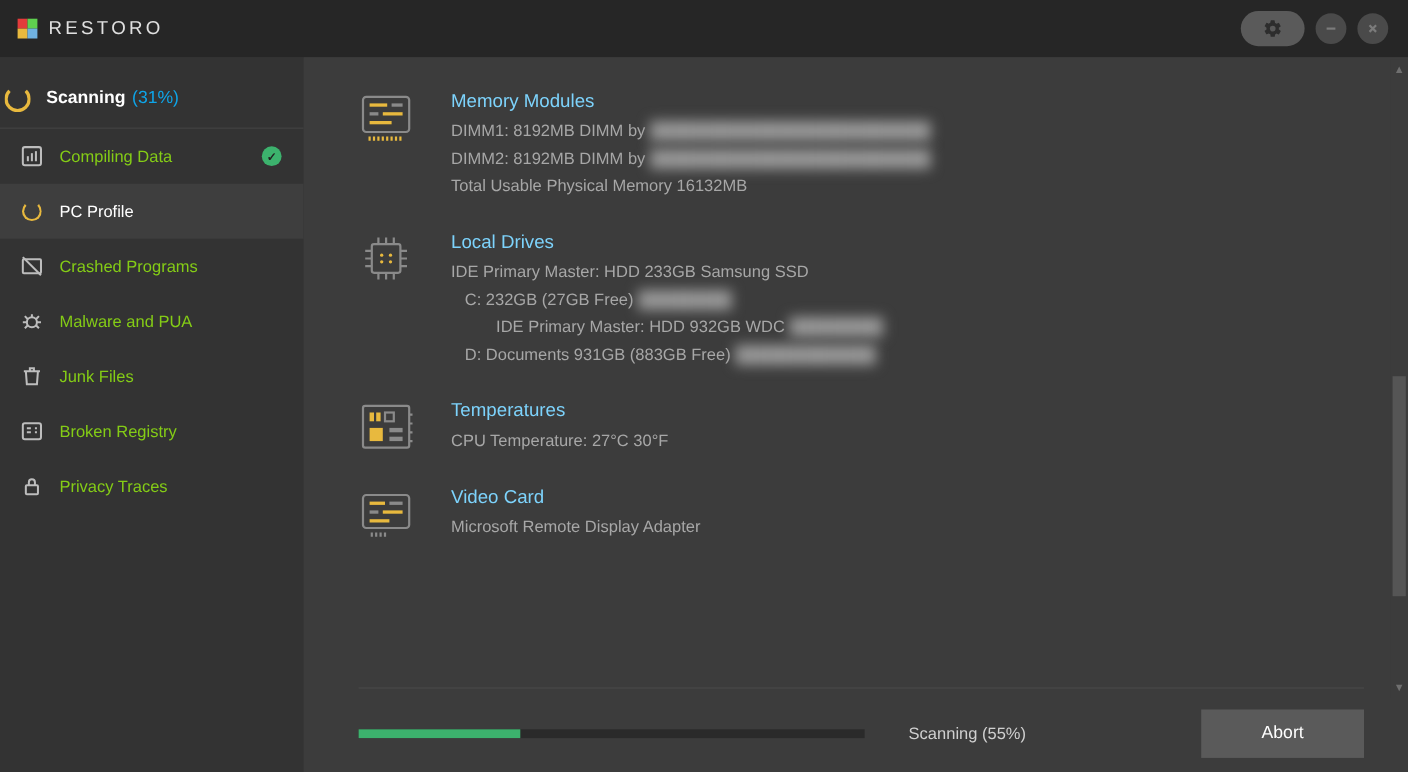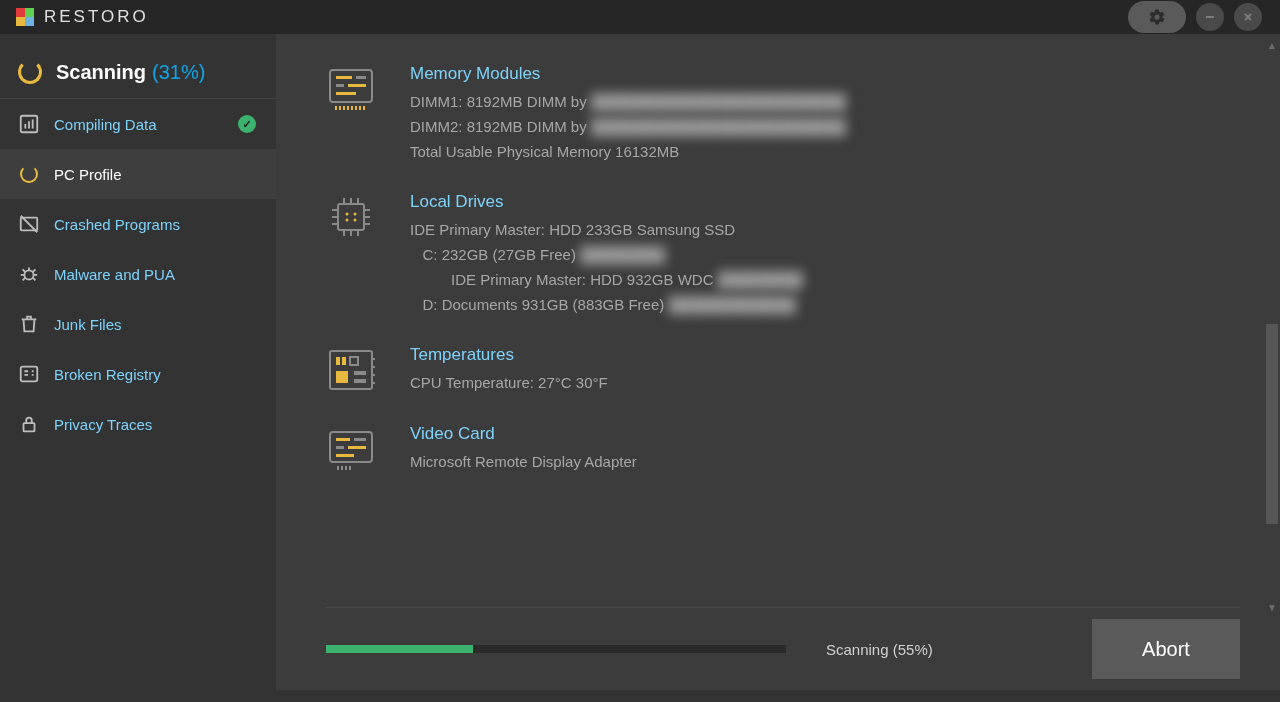--- a/index.html
+++ b/index.html
@@ -4,21 +4,21 @@
 <style>
   * { box-sizing: border-box; margin: 0; padding: 0; }
   html, body { width: 1280px; height: 702px; overflow: hidden; }
   body {
     background: #333333;
     color: #bdbdbd;
     font-family: "Segoe UI", Arial, sans-serif;
     font-size: 15px;
   }
   .titlebar {
-    height: 34px;
+    height: 52px;
     background: #262626;
     display: flex;
     align-items: center;
     padding: 0 18px 0 16px;
   }
   .logo-square {
     width: 18px; height: 18px;
     display: grid; grid-template-columns: 1fr 1fr; grid-template-rows: 1fr 1fr;
     gap: 0; margin-right: 10px;
   }
@@ -43,34 +43,34 @@
     height: calc(702px - 46px);
   }
   .sidebar {
     width: 276px;
     background: #333333;
     border-right: none;
     padding-top: 18px;
   }
   .sb-header {
     display: flex; align-items: center;
-    padding: 8px 18px 14px 18px;
-    color: #fff; font-size: 20px; font-weight: 600;
+    padding: 8px 18px 14px 4px;
+    color: #fff; font-size: 16px; font-weight: 600;
     border-bottom: 1px solid #444;
   }
   .sb-header .ring {
     width: 24px; height: 24px; border: 3px solid #e8b93e; border-top-color: transparent;
     border-radius: 50%; margin-right: 14px;
   }
   .sb-header .pct { color:#0ea5e9; font-weight:400; margin-left:6px;}
   .sb-item {
     height: 50px;
     display: flex; align-items: center;
     padding: 0 18px;
-    color: #7dd3fc;
+    color: #84cc16;
     font-size: 15px;
     cursor: pointer;
   }
   .sb-item.active { background: #3e3e3e; color:#fff;}
   .sb-item .icon { width: 22px; height:22px; margin-right: 14px; display:flex; align-items:center; justify-content:center; flex: 0 0 22px;}
   .sb-item .label { flex: 1; }
   .sb-item .status { width:22px; height:22px; display:flex; align-items:center; justify-content:center;}
   .check-ok { width:18px;height:18px;border-radius:9px;background:#3cb26d;display:flex;align-items:center;justify-content:center;}
   .check-ok::after{content:"✓";color:#222;font-size:11px;font-weight:bold;}
   .ring-sm { width:18px;height:18px;border:2px solid #e8b93e;border-top-color:transparent;border-radius:50%;}
@@ -113,22 +113,22 @@
     height: 82px;
     display: flex; align-items: center;
     padding: 0 40px 0 50px;
   }
   .progress {
     width: 460px; height: 8px; background: #2a2a2a; position: relative; margin-right: 40px;
   }
   .progress .bar { position:absolute; left:0; top:0; bottom:0; background:#3cb26d; }
   .scan-status { color:#d0d0d0; font-size:15px; flex:1;}
   .abort-btn {
-    width: 148px; height: 60px; background:#5a5a5a; color:#fff;
-    border:none; font-size:20px; cursor:pointer;
+    width: 148px; height: 44px; background:#5a5a5a; color:#fff;
+    border:none; font-size:16px; cursor:pointer;
     display:flex; align-items:center; justify-content:center;
   }
   
   .sbtrack { position:absolute; right:0; top:2px; bottom:74px; width:16px; background:#3c3c3c;}
   .sbtrack .arrow { height:18px;display:flex;align-items:center;justify-content:center;color:#6f6f6f;font-size:10px;}
   .sbtrack .thumb { position:absolute;left:2px;right:2px;top:288px;height:200px;background:#555;}
 </style>
 </head>
 <body>
 

